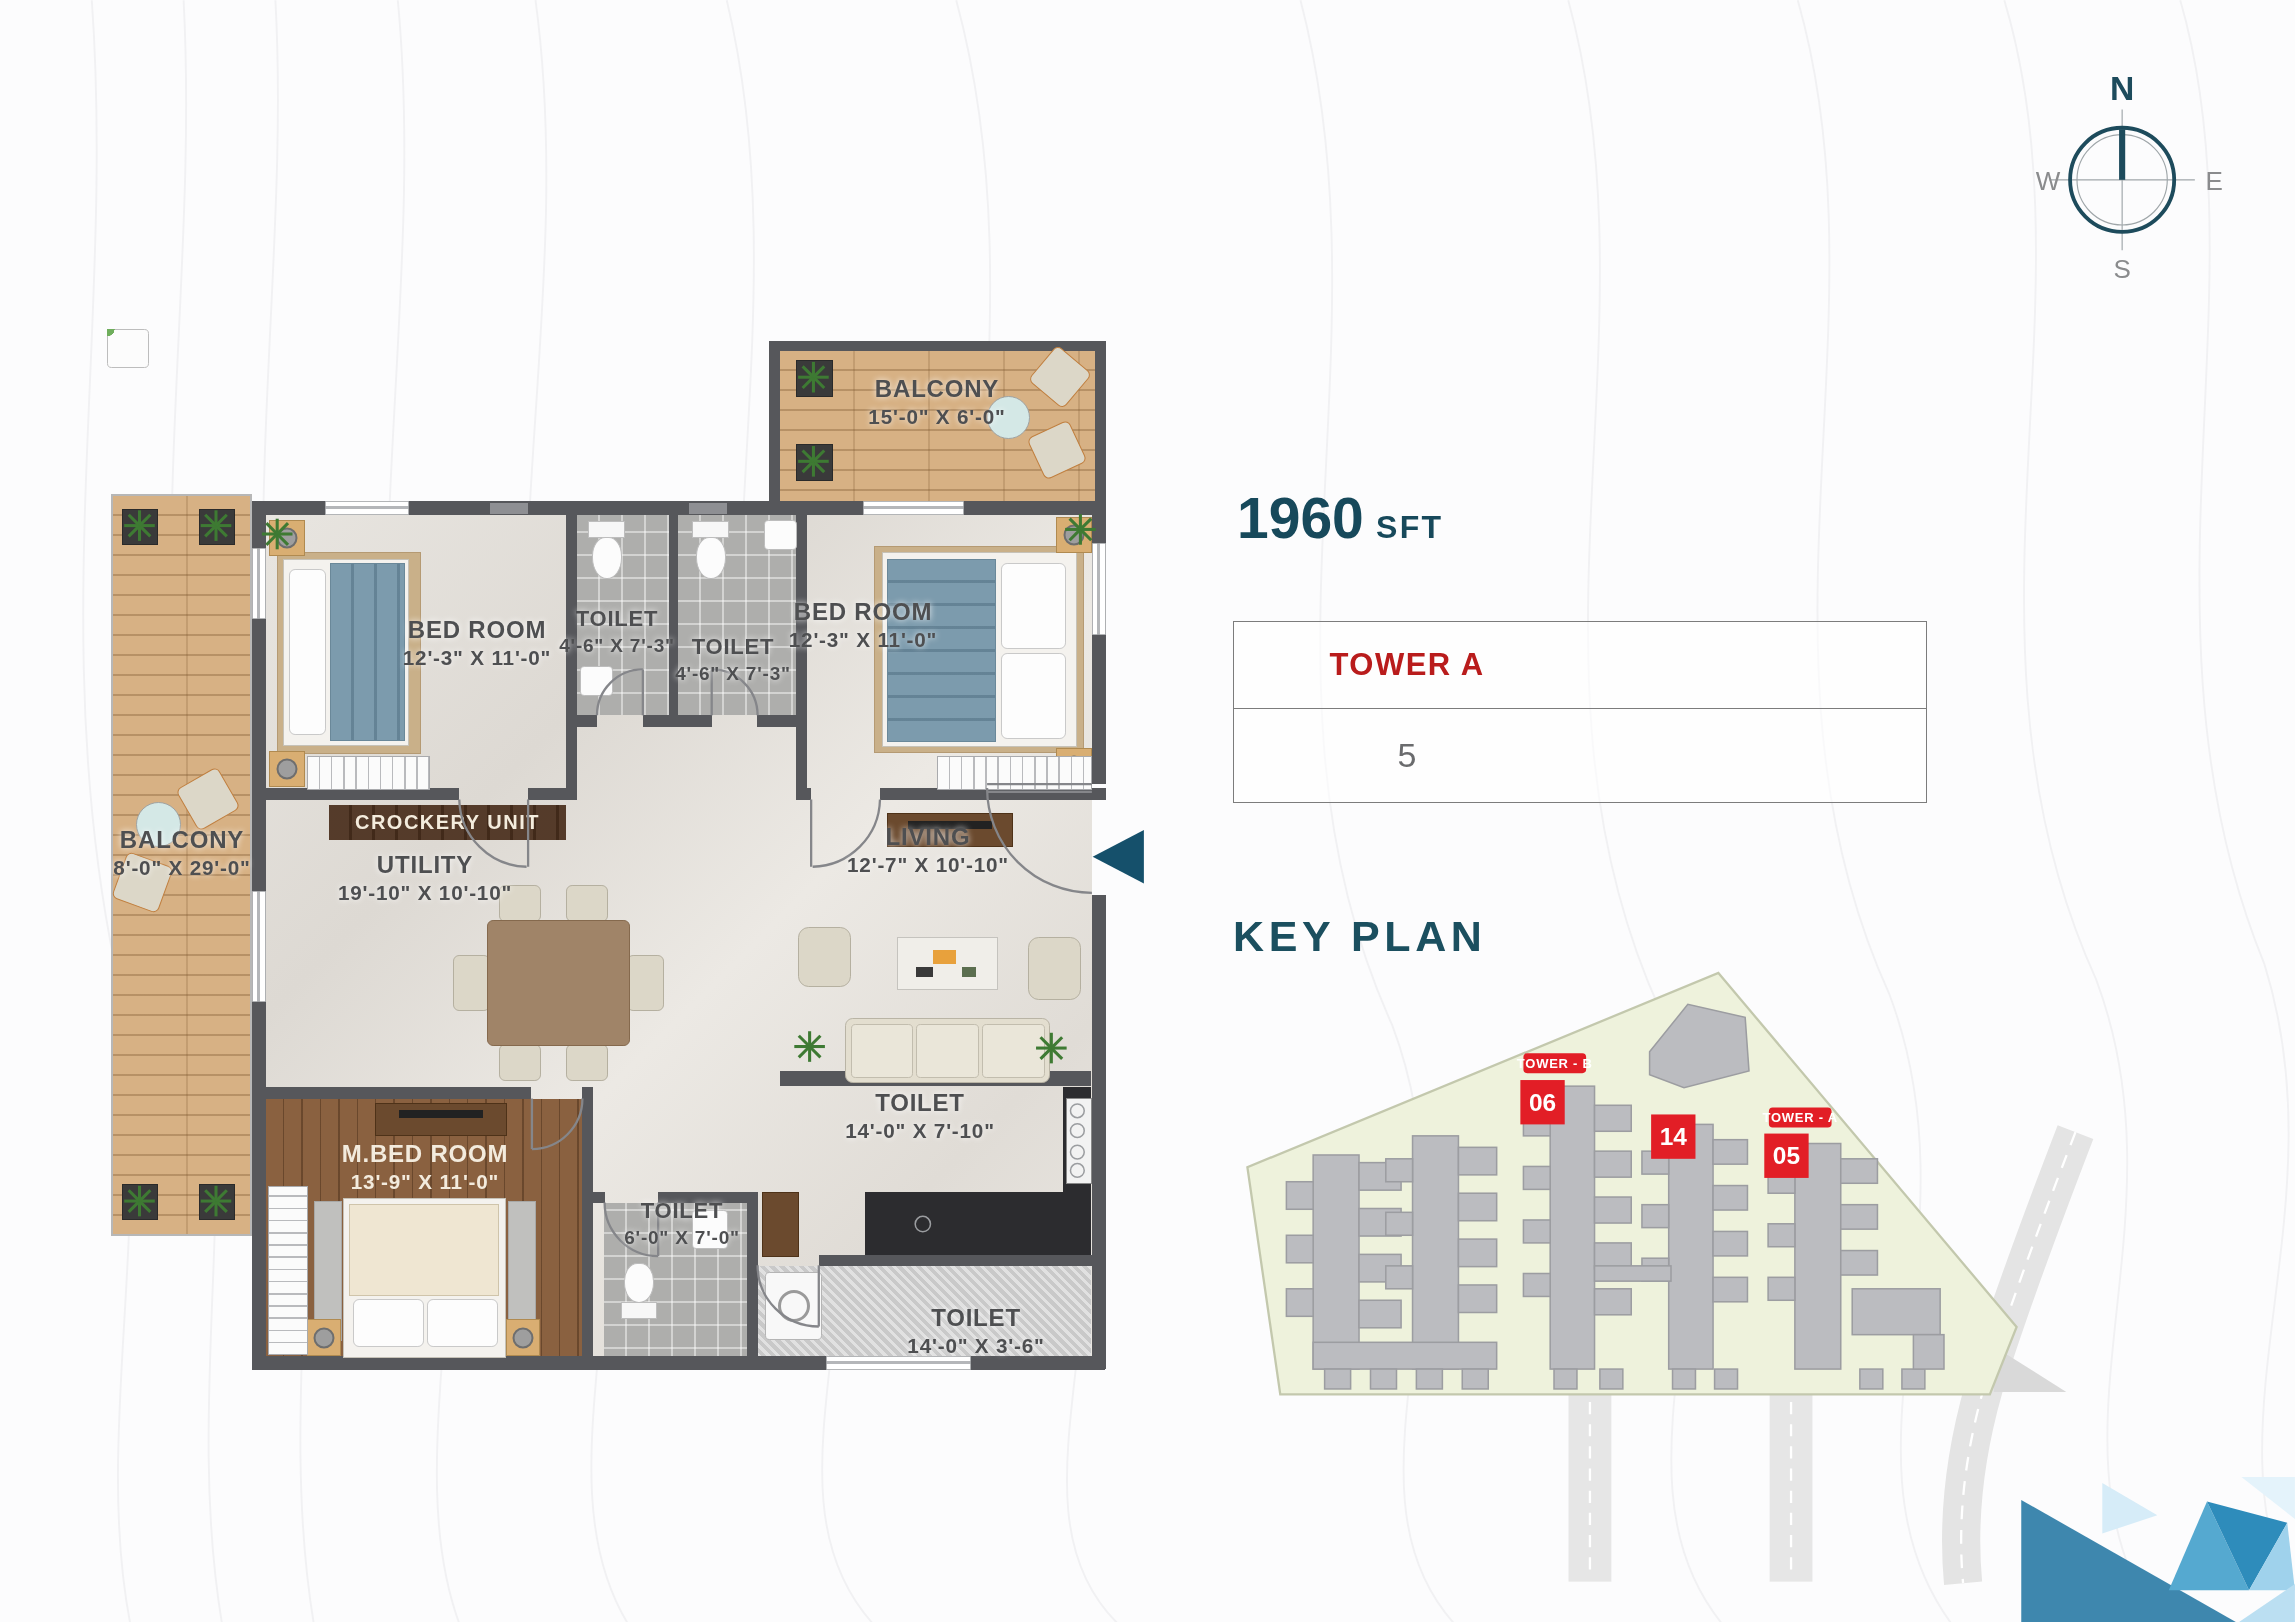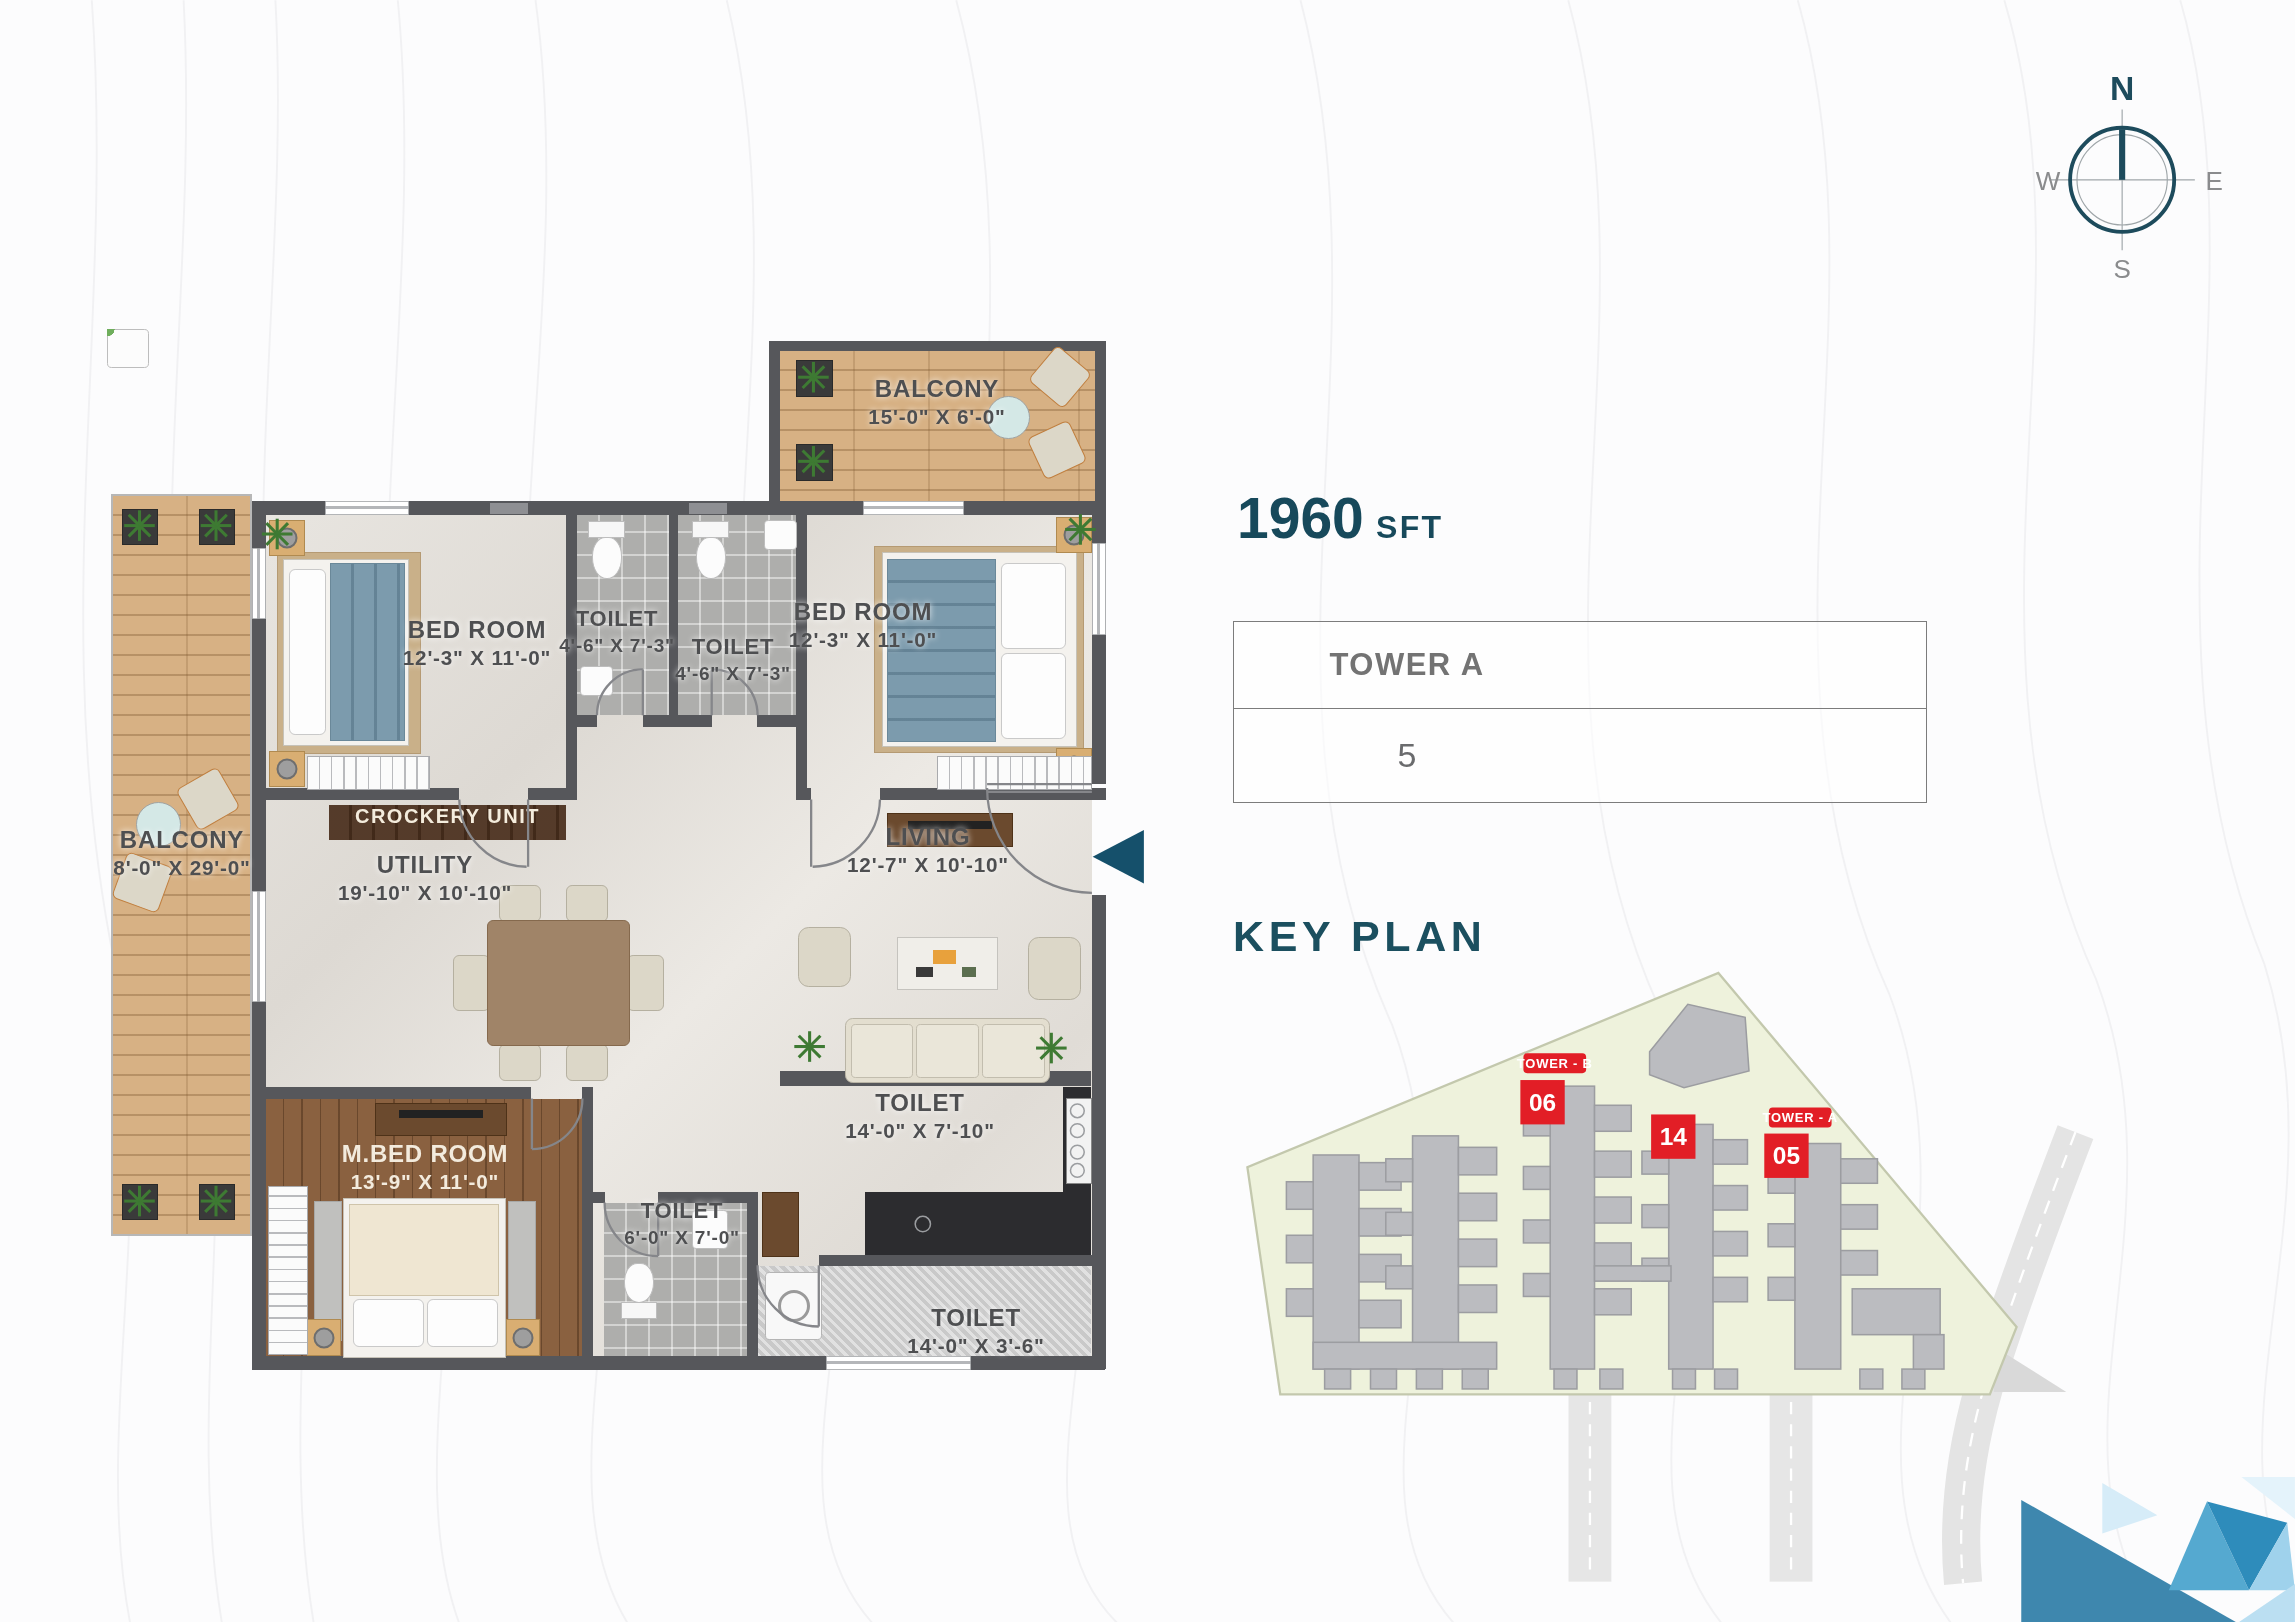--- a/index.html
+++ b/index.html
@@ -9,21 +9,21 @@
   
   .main-title{left:99px;top:240px;font-size:51px;font-weight:700;letter-spacing:5.4px;color:#17495B;}
   .area-line{left:1237px;top:485px;display:flex;align-items:baseline;gap:12.2px;color:#17495B;}
   .area-val{font-size:57px;font-weight:700;}
   .area-unit{font-size:32px;font-weight:700;letter-spacing:2.3px;}
   .facing{left:1237px;top:552px;font-size:43px;font-weight:600;letter-spacing:3.1px;color:#65666A;}
   .tower-table{left:1233px;top:621px;width:692px;height:180px;border:1.5px solid #7C7C7C;background:rgba(255,255,255,.6);}
   .tt-row{display:flex;width:100%;}
   .tt-cell{width:50%;display:flex;align-items:center;justify-content:center;}
   .tt-head{height:86px;border-bottom:1.5px solid #7C7C7C;}
-  .tt-head .tt-cell{font-size:31px;font-weight:700;letter-spacing:1.5px;color:#737373;}
+  .tt-head .tt-cell{font-size:31px;font-weight:700;letter-spacing:1.5px;color:#b91c1c;}
   .tt-vals{height:93px;}
   .tt-vals .tt-cell{font-size:34px;color:#6A6B6D;}
   .tt-cell + .tt-cell{border-left:1.5px solid #7C7C7C;}
   .keyplan-title{left:1233px;top:912px;font-size:43px;font-weight:700;letter-spacing:4.6px;color:#1B4F5F;}
   
   .fp{left:107px;top:329px;width:1087px;height:1048px;}
   .wall{position:absolute;background:#56575B;}
   .marble{position:absolute;background:linear-gradient(135deg,#E8E5E0 0%,#DDD9D3 30%,#ECE9E4 55%,#E0DCD6 80%,#E9E6E1 100%);}
   .wood{position:absolute;background-color:#D7B184;
         background-image:repeating-linear-gradient(180deg,rgba(0,0,0,0) 0 18.4px,rgba(122,85,45,.35) 18.4px 20px),
@@ -40,21 +40,21 @@
   .winH{position:absolute;background:linear-gradient(180deg,#FFFFFF 0 38%,#B4B6B9 38% 56%,#FFFFFF 56% 100%);box-shadow:0 0 0 0.8px #9B9DA0 inset;}
   .winV{position:absolute;background:linear-gradient(90deg,#FFFFFF 0 38%,#B4B6B9 38% 56%,#FFFFFF 56% 100%);box-shadow:0 0 0 0.8px #9B9DA0 inset;}
   .vent{position:absolute;background:#8E8F93;}
   .room-label{position:absolute;transform:translate(-50%,-50%);text-align:center;color:#4E4F51;
               font-weight:700;line-height:1.3;letter-spacing:0.8px;white-space:nowrap;
               text-shadow:0 0 6.1px rgba(255,255,255,.9);}
   .room-label .nm{font-size:24px;}
   .room-label .dm{font-size:20.7px;}
   .crockery{position:absolute;left:222px;top:476px;width:237px;height:35px;background:#4A2F1D;
             background-image:repeating-linear-gradient(90deg,rgba(255,255,255,.06) 0 20px,rgba(0,0,0,.12) 20px 23px);
-            display:flex;align-items:flex-start;justify-content:center;color:#F4ECDD;font-weight:700;
+            display:flex;align-items:center;justify-content:center;color:#F4ECDD;font-weight:700;
             font-size:20px;letter-spacing:1.5px;}
   .furn{position:absolute;}
   .rug{background:#C9B089;border:1.5px solid #B59A73;}
   .bedframe{background:#F4F2EE;border:1.5px solid #C6C2B8;}
   .blanket{background:#7C9BAD;background-image:repeating-linear-gradient(90deg,rgba(0,0,0,0) 0 20px,rgba(30,60,80,.25) 20px 23px);border:0.8px solid #6A8899;}
   .blanketV{background:#7C9BAD;background-image:repeating-linear-gradient(0deg,rgba(0,0,0,0) 0 20px,rgba(30,60,80,.25) 20px 23px);border:0.8px solid #6A8899;}
   .pillow{background:#FDFDFD;border:1.5px solid #C9C9C9;border-radius:6.1px;}
   .nightstand{background:#D9AE72;border:1.5px solid #B08A50;}
   .lamp{position:absolute;width:17px;height:17px;border-radius:50%;background:#9E9E9E;border:2.3px solid #6E6E6E;left:50%;top:50%;transform:translate(-50%,-50%);}
   .wardrobeH{background:#FBFBFB;border:1.5px solid #A9AAAD;background-image:repeating-linear-gradient(90deg,rgba(0,0,0,0) 0 10.7px,#B9BABD 10.7px 12.2px);}

